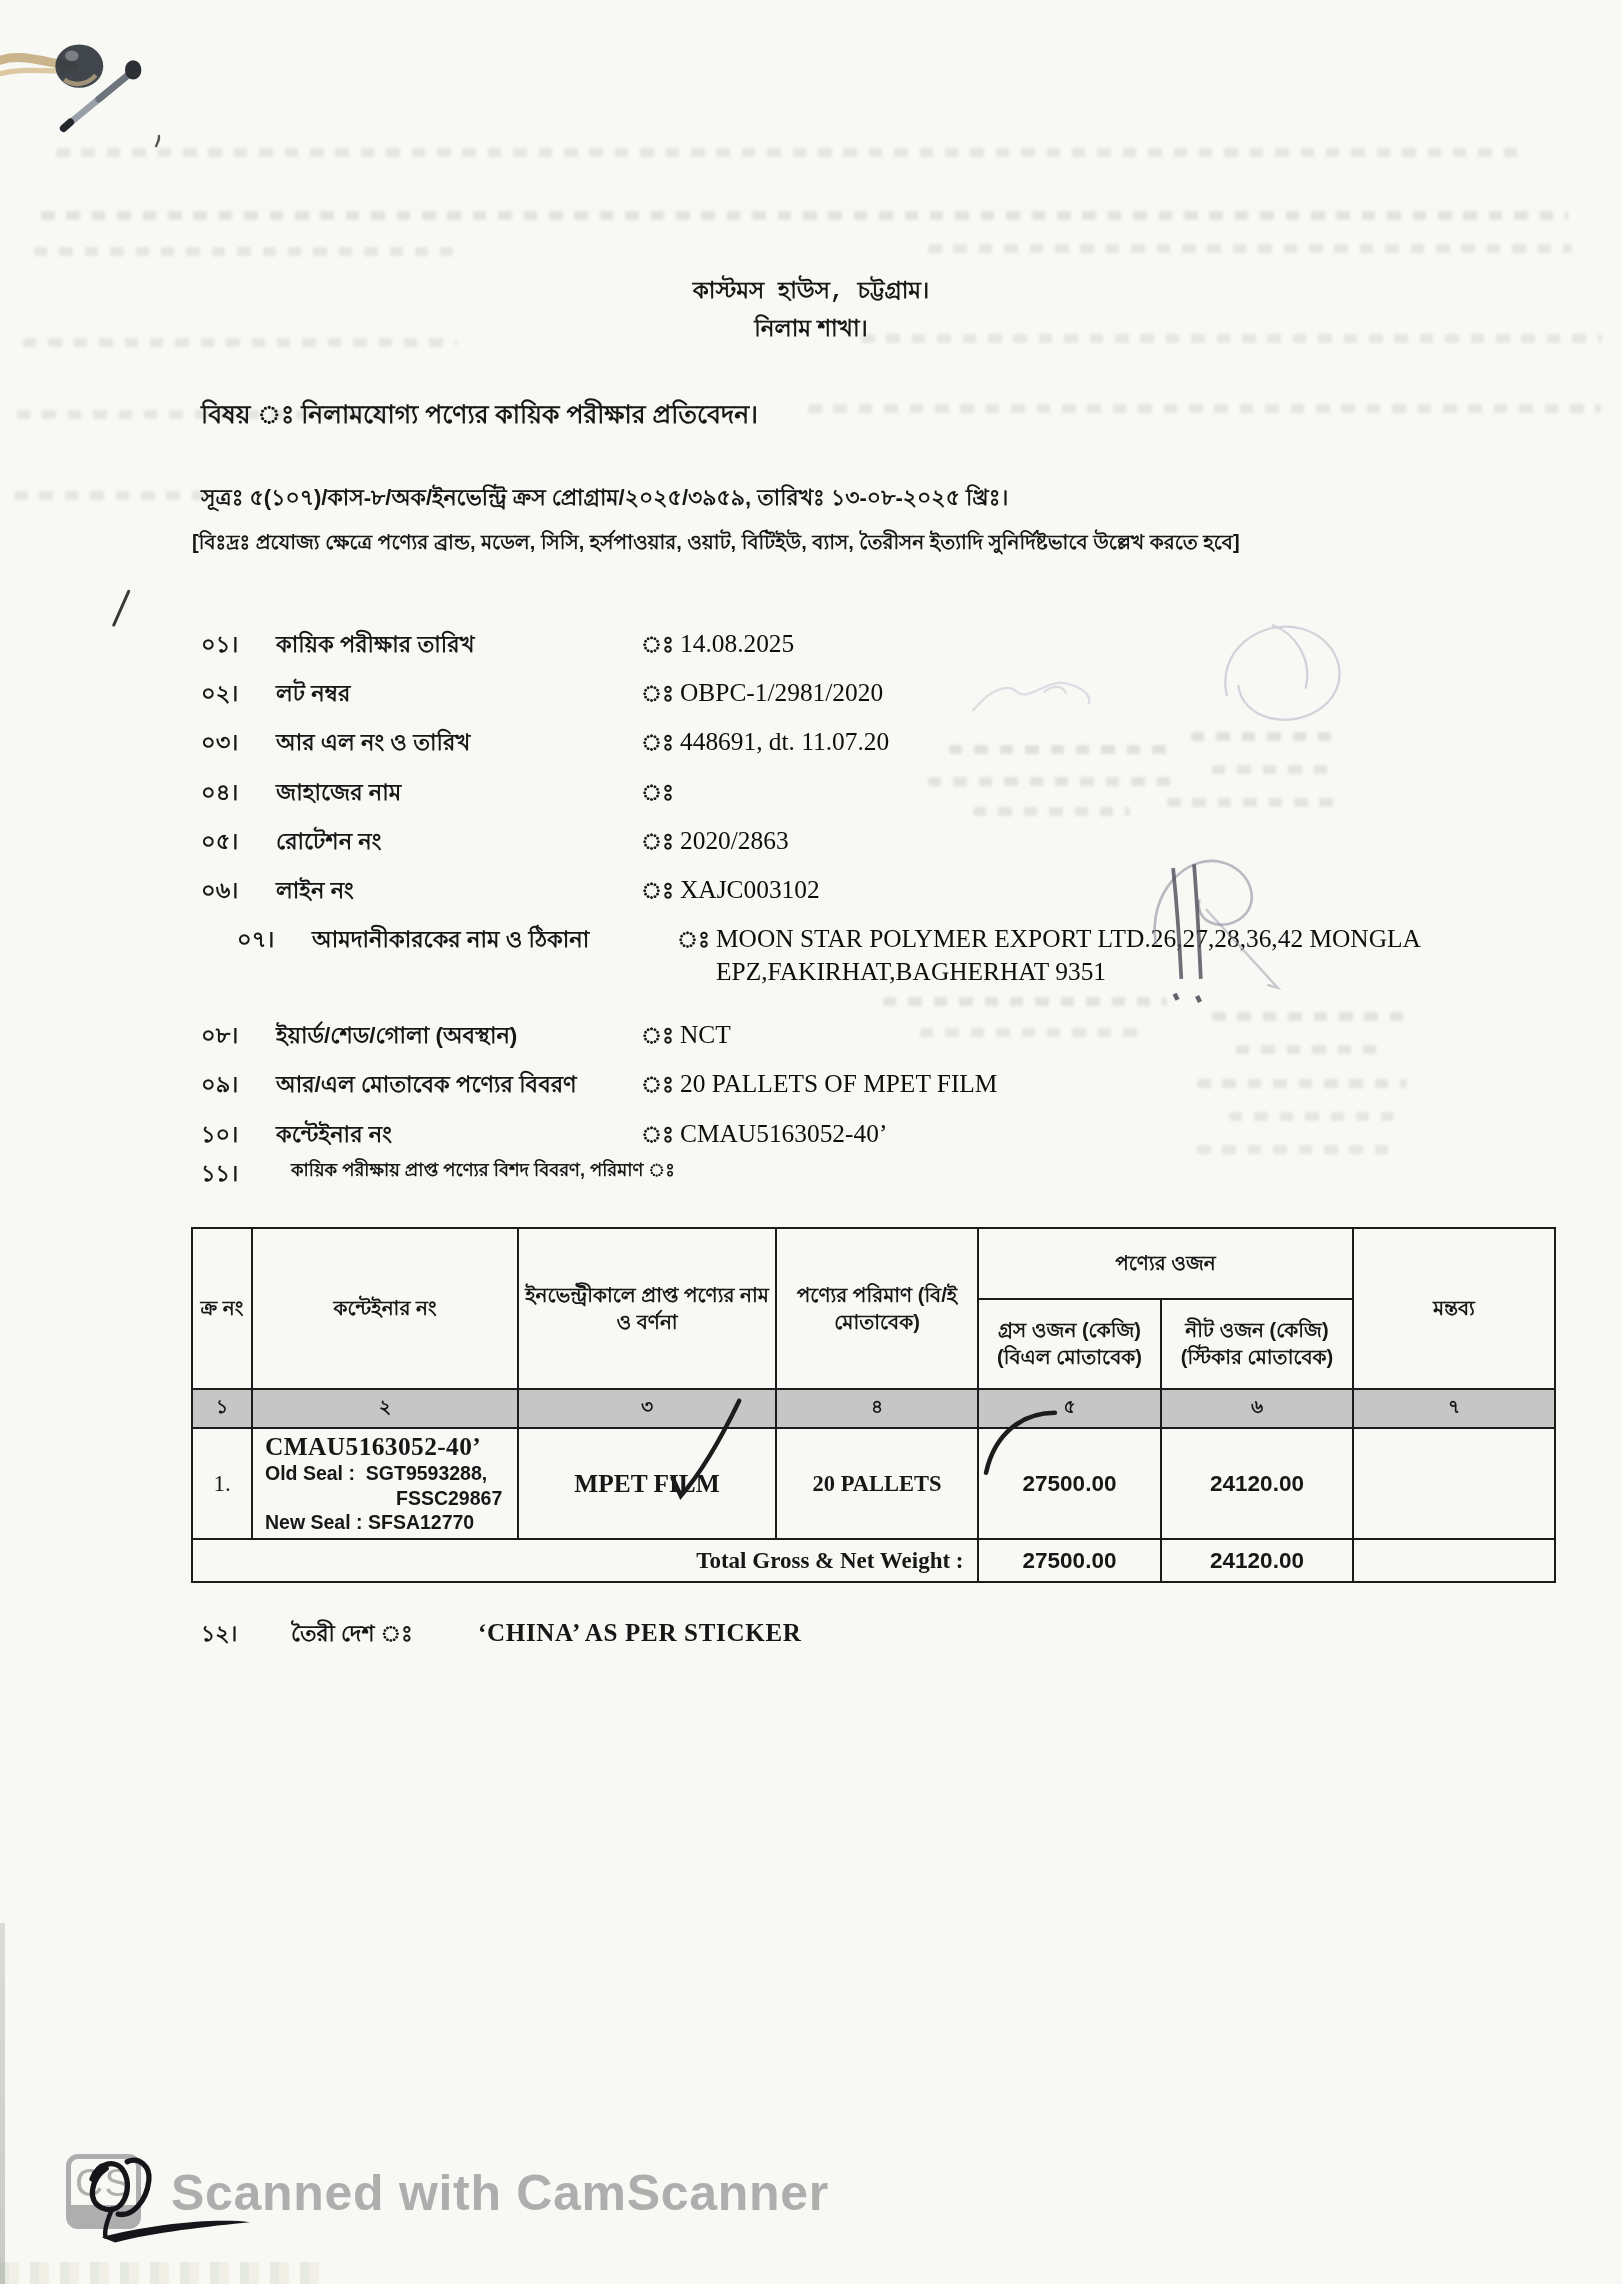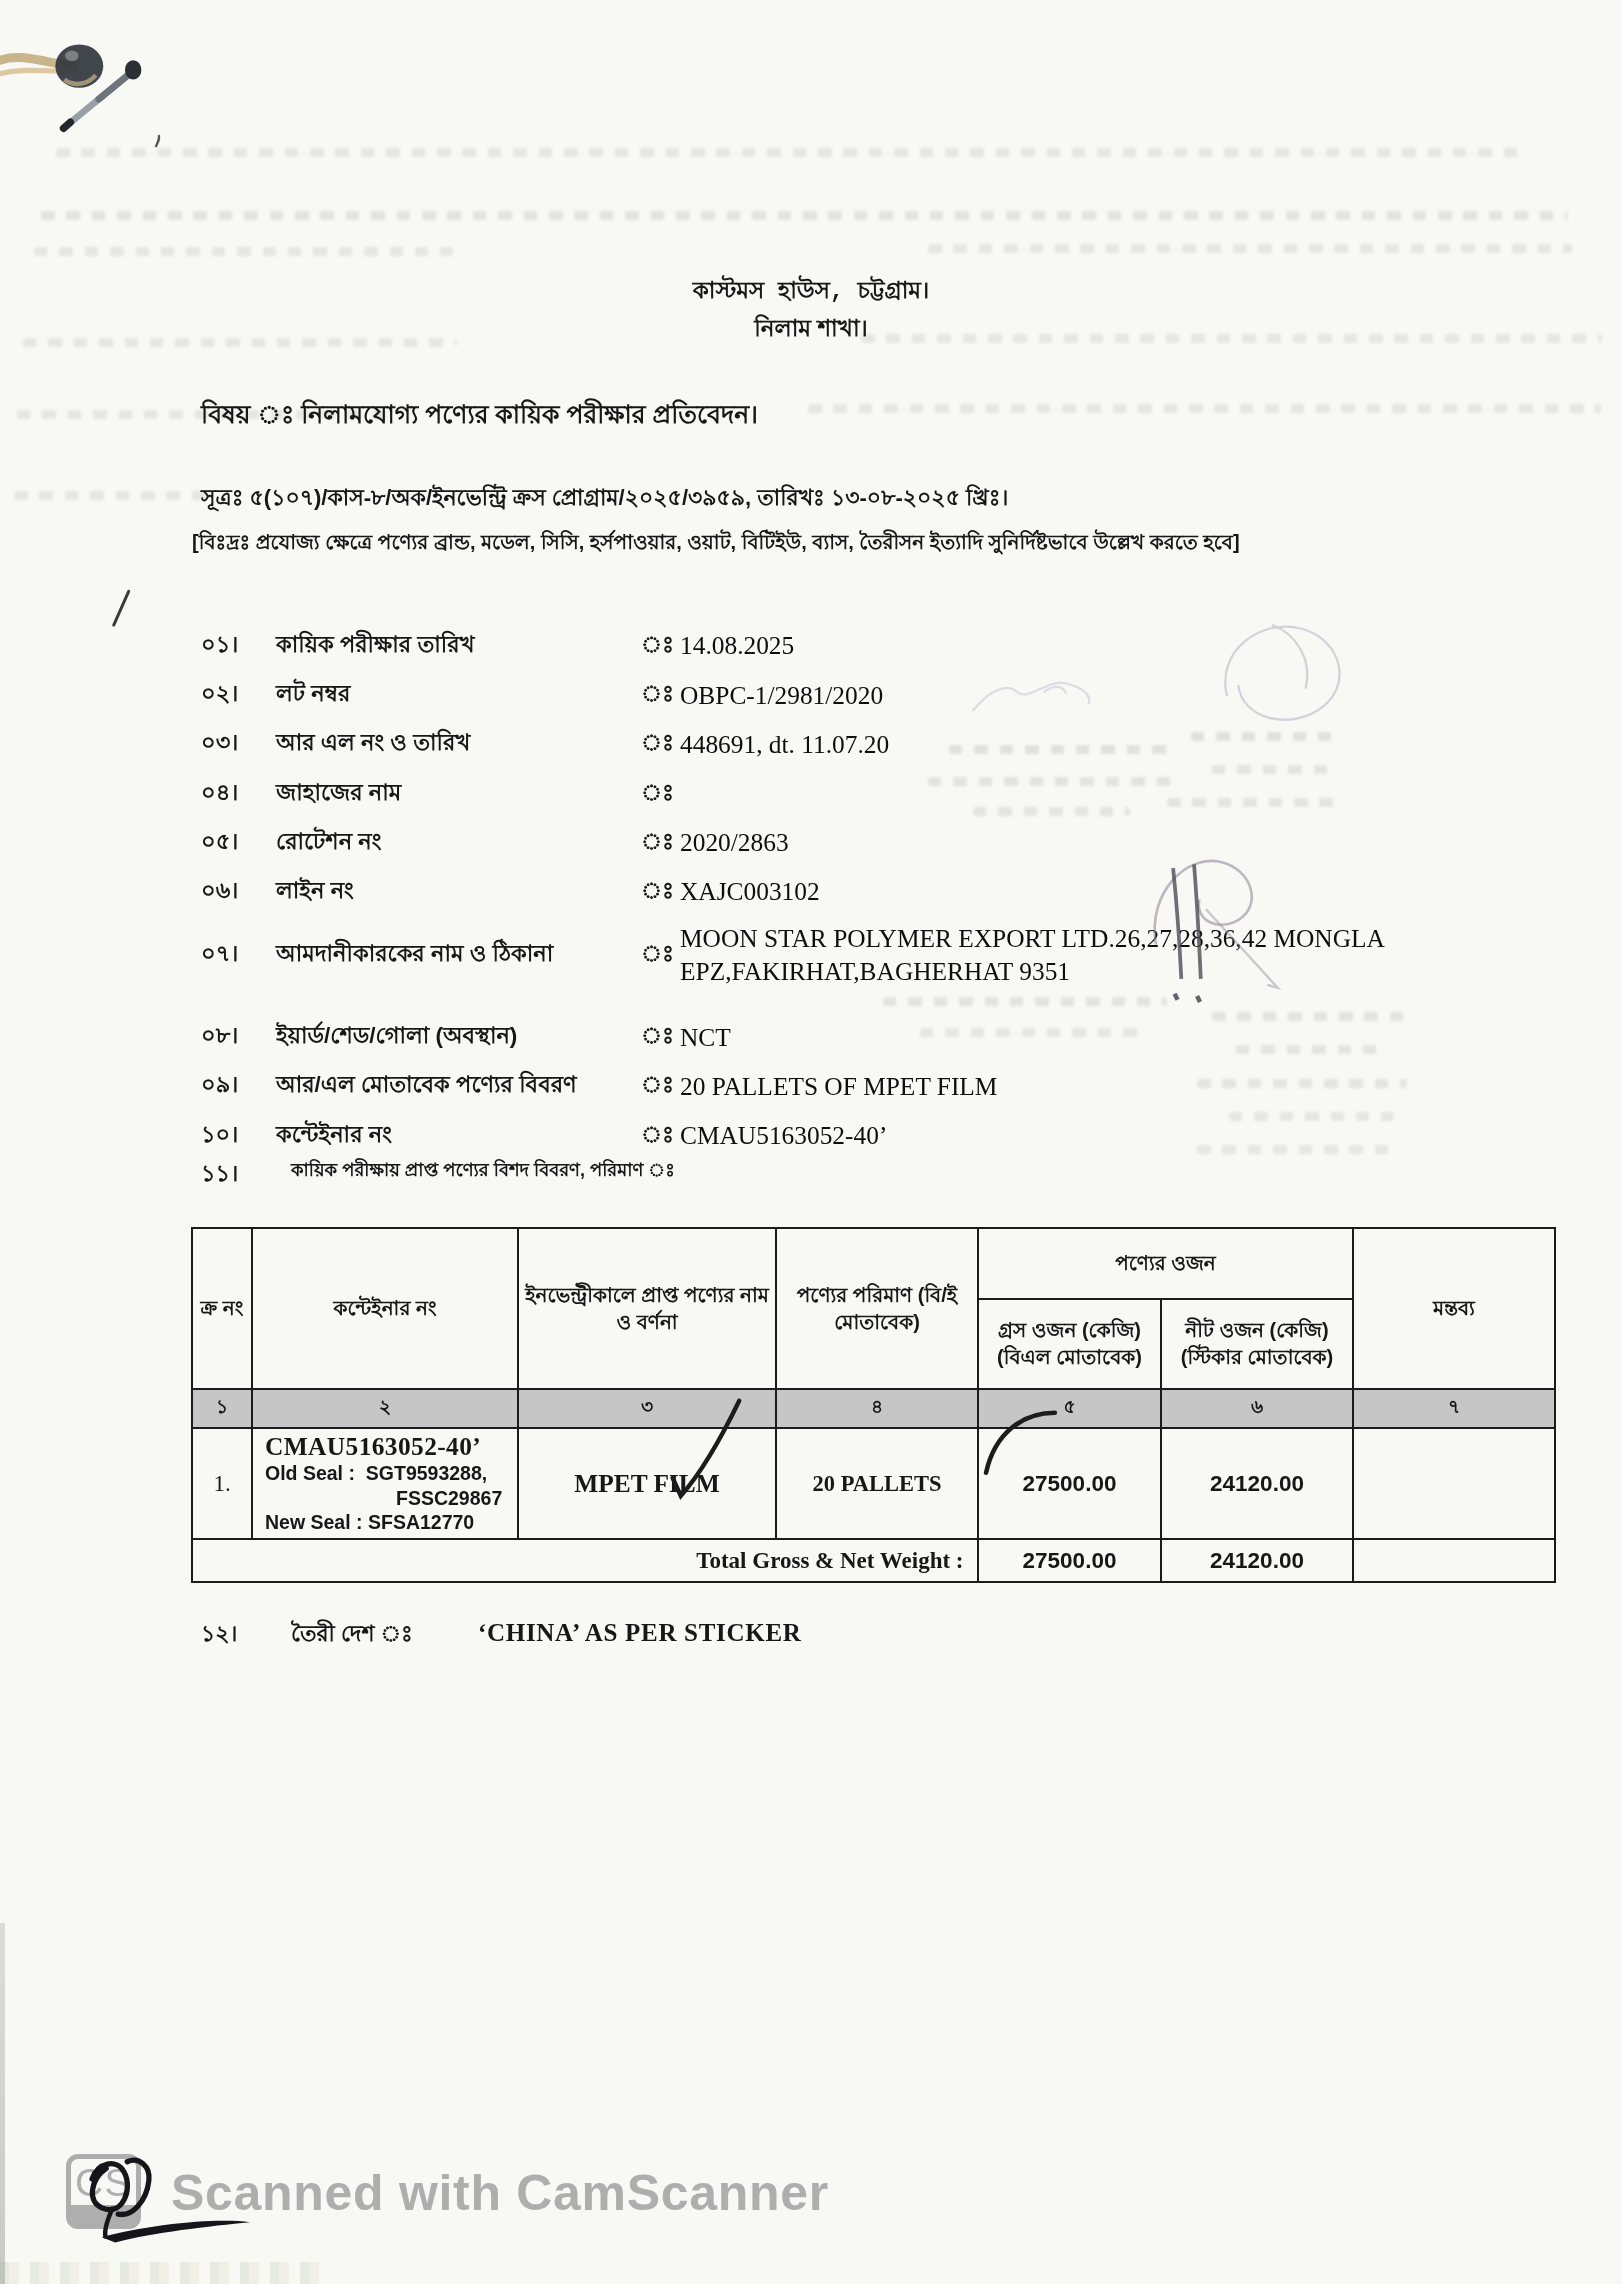--- a/index.html
+++ b/index.html
@@ -8,27 +8,27 @@
   
   .c-line{position:absolute;left:0;width:100%;text-align:center;font-weight:bold;}
   .hdr-gov{top:223px;font-size:31px;letter-spacing:0.7px;}
   .hdr-office{top:272px;font-size:23px;font-family:Liberation Mono, monospace;}
   .hdr-branch{top:310px;font-size:23px;}
   .subject{position:absolute;top:395px;left:201px;font-size:25px;font-weight:bold;}
   .reference{position:absolute;top:480px;left:201px;font-size:22px;font-weight:bold;}
   .note{position:absolute;top:527px;left:192px;font-size:20px;font-weight:bold;}
   
   .items{position:absolute;top:627px;left:201px;width:1340px;}
-  .item-row{display:flex;align-items:center;min-height:32px;margin-bottom:11.2px;}
+  .item-row{display:flex;align-items:flex-start;min-height:32px;margin-bottom:11.2px;}
   .item-no{width:75px;font-size:22.5px;font-weight:bold;flex:0 0 auto;}
   .item-label{width:359px;font-size:22.5px;font-weight:bold;white-space:nowrap;flex:0 0 auto;}
   .item-sep{width:45px;text-align:center;font-size:22.5px;font-weight:bold;flex:0 0 auto;}
   .item-value{flex:1;font-family:"Liberation Serif",serif;font-size:25.4px;line-height:1.3;
               white-space:pre-line;color:#0e0e0e;}
-  .row-gap{margin-bottom:30px;}
+  .row-gap{margin-bottom:30px;margin-left:36px;}
   .sec11{position:absolute;top:1156px;left:201px;display:flex;}
   .sec11 .no{width:90px;font-size:22.5px;font-weight:bold;}
   .sec11 .lbl{font-size:18px;font-weight:bold;}
   
   .table-wrap{position:absolute;top:1227px;left:191px;width:1364px;}
   table{border-collapse:collapse;width:100%;table-layout:fixed;}
   th,td{border:2.2px solid #1b1b1b;padding:3px 6px;vertical-align:middle;text-align:center;
         overflow:hidden;}
   th{font-size:20px;font-weight:bold;line-height:1.35;}
   tr.r-grp{height:71px;} tr.r-sub{height:90px;}

